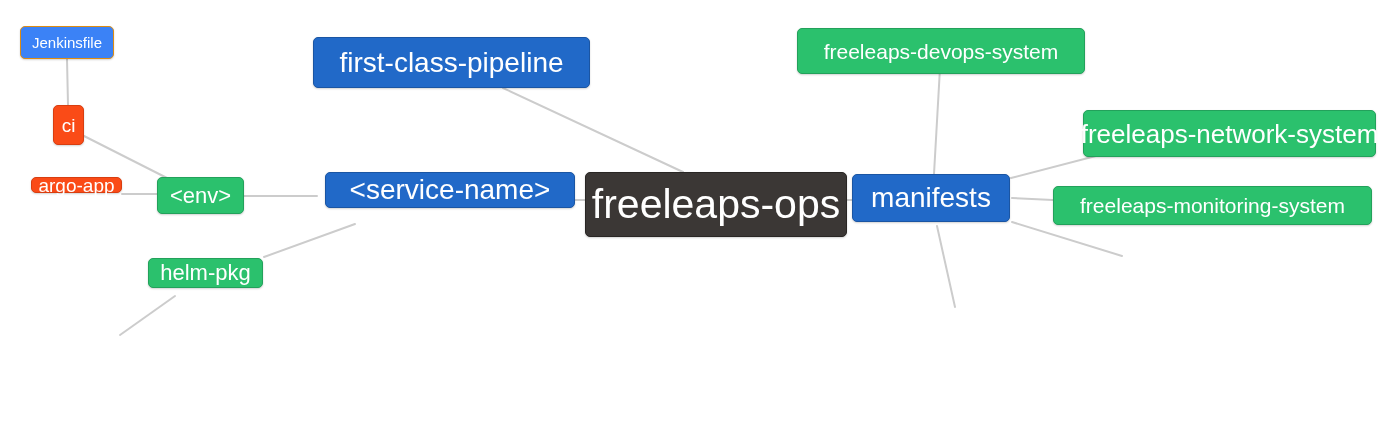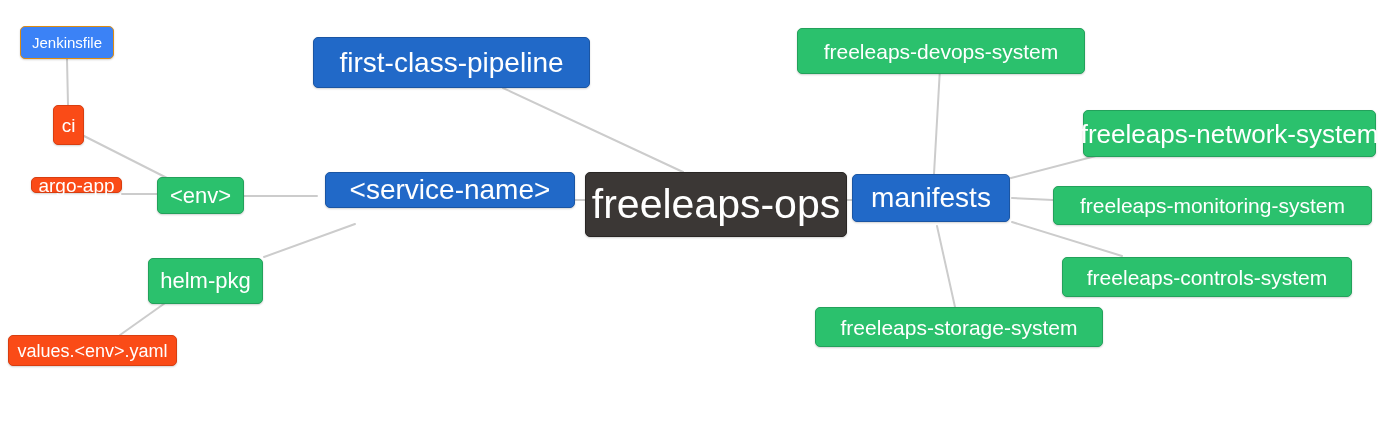--- a/index.html
+++ b/index.html
@@ -58,23 +58,20 @@
       <line x1="1012" y1="198" x2="1053" y2="200" stroke="#cccccc" stroke-width="2" stroke-linecap="round"></line>
       <line x1="1012" y1="222" x2="1122" y2="256" stroke="#cccccc" stroke-width="2" stroke-linecap="round"></line>
       <line x1="937" y1="226" x2="955" y2="307" stroke="#cccccc" stroke-width="2" stroke-linecap="round"></line>
     </svg>
 
 <div class="node" style="left: 585px; top: 172px; width: 262px; height: 65px; font-size: 41px; background: rgb(59, 55, 53); border-color: rgb(41, 38, 36); color: rgb(255, 255, 255);">freeleaps-ops</div>
     <div class="node" style="left: 313px; top: 37px; width: 277px; height: 51px; font-size: 28px; background: rgb(33, 105, 200); border-color: rgb(26, 85, 163); color: rgb(255, 255, 255);">first-class-pipeline</div>
     <div class="node" style="left: 317px; top: 172px; width: 250px; height: 36px; font-size: 28px; background: rgb(33, 105, 200); border-color: rgb(26, 85, 163); color: rgb(255, 255, 255); margin-left: 8px;">&lt;service-name&gt;</div>
     <div class="node" style="left: 852px; top: 174px; width: 158px; height: 48px; font-size: 28px; background: rgb(33, 105, 200); border-color: rgb(26, 85, 163); color: rgb(255, 255, 255);">manifests</div>
     <div class="node" style="left: 157px; top: 177px; width: 87px; height: 37px; font-size: 22px; background: rgb(43, 193, 109); border-color: rgb(35, 161, 91); color: rgb(255, 255, 255);">&lt;env&gt;</div>
-    <div class="node" style="left: 148px; top: 258px; width: 115px; height: 46px; font-size: 22px; background: rgb(43, 193, 109); border-color: rgb(35, 161, 91); color: rgb(255, 255, 255);">helm-pkg</div>
+    <div class="node" style="left: 148px; top: 258px; width: 115px; height: 30px; font-size: 22px; background: rgb(43, 193, 109); border-color: rgb(35, 161, 91); color: rgb(255, 255, 255);">helm-pkg</div>
     <div class="node" style="left: 53px; top: 105px; width: 31px; height: 40px; font-size: 19px; background: rgb(250, 75, 23); border-color: rgb(216, 62, 16); color: rgb(255, 255, 255);">ci</div>
     <div class="node" style="left: 31px; top: 177px; width: 91px; height: 16px; font-size: 19px; background: rgb(250, 75, 23); border-color: rgb(216, 62, 16); color: rgb(255, 255, 255);">argo-app</div>
-    <div class="node" style="left: 8px; top: 335px; width: 169px; height: 31px; font-size: 18px; background: rgb(250, 75, 23); border-color: rgb(216, 62, 16); color: rgb(255, 255, 255);">values.&lt;env&gt;.yaml</div>
     <div class="node" style="left: 20px; top: 26px; width: 94px; height: 33px; font-size: 15px; background: #3b82f6; border-color: rgb(221, 140, 18); color: rgb(255, 255, 255);">Jenkinsfile</div>
     <div class="node" style="left: 797px; top: 28px; width: 288px; height: 46px; font-size: 21px; background: rgb(43, 193, 109); border-color: rgb(35, 161, 91); color: rgb(255, 255, 255); text-align: right;">freeleaps-devops-system</div>
     <div class="node" style="left: 1055px; top: 110px; width: 293px; height: 47px; font-size: 26px; background: rgb(43, 193, 109); border-color: rgb(35, 161, 91); color: rgb(255, 255, 255); margin-left: 28px;">freeleaps-network-system</div>
     <div class="node" style="left: 1053px; top: 186px; width: 319px; height: 39px; font-size: 21px; background: rgb(43, 193, 109); border-color: rgb(35, 161, 91); color: rgb(255, 255, 255);">freeleaps-monitoring-system</div>
-    <div class="node" style="left: 1062px; top: 257px; width: 290px; height: 40px; font-size: 21px; background: rgb(43, 193, 109); border-color: rgb(35, 161, 91); color: rgb(255, 255, 255);">freeleaps-controls-system</div>
-    <div class="node" style="left: 815px; top: 307px; width: 288px; height: 40px; font-size: 21px; background: rgb(43, 193, 109); border-color: rgb(35, 161, 91); color: rgb(255, 255, 255);">freeleaps-storage-system</div>
   </div>
 
 </body></html>

